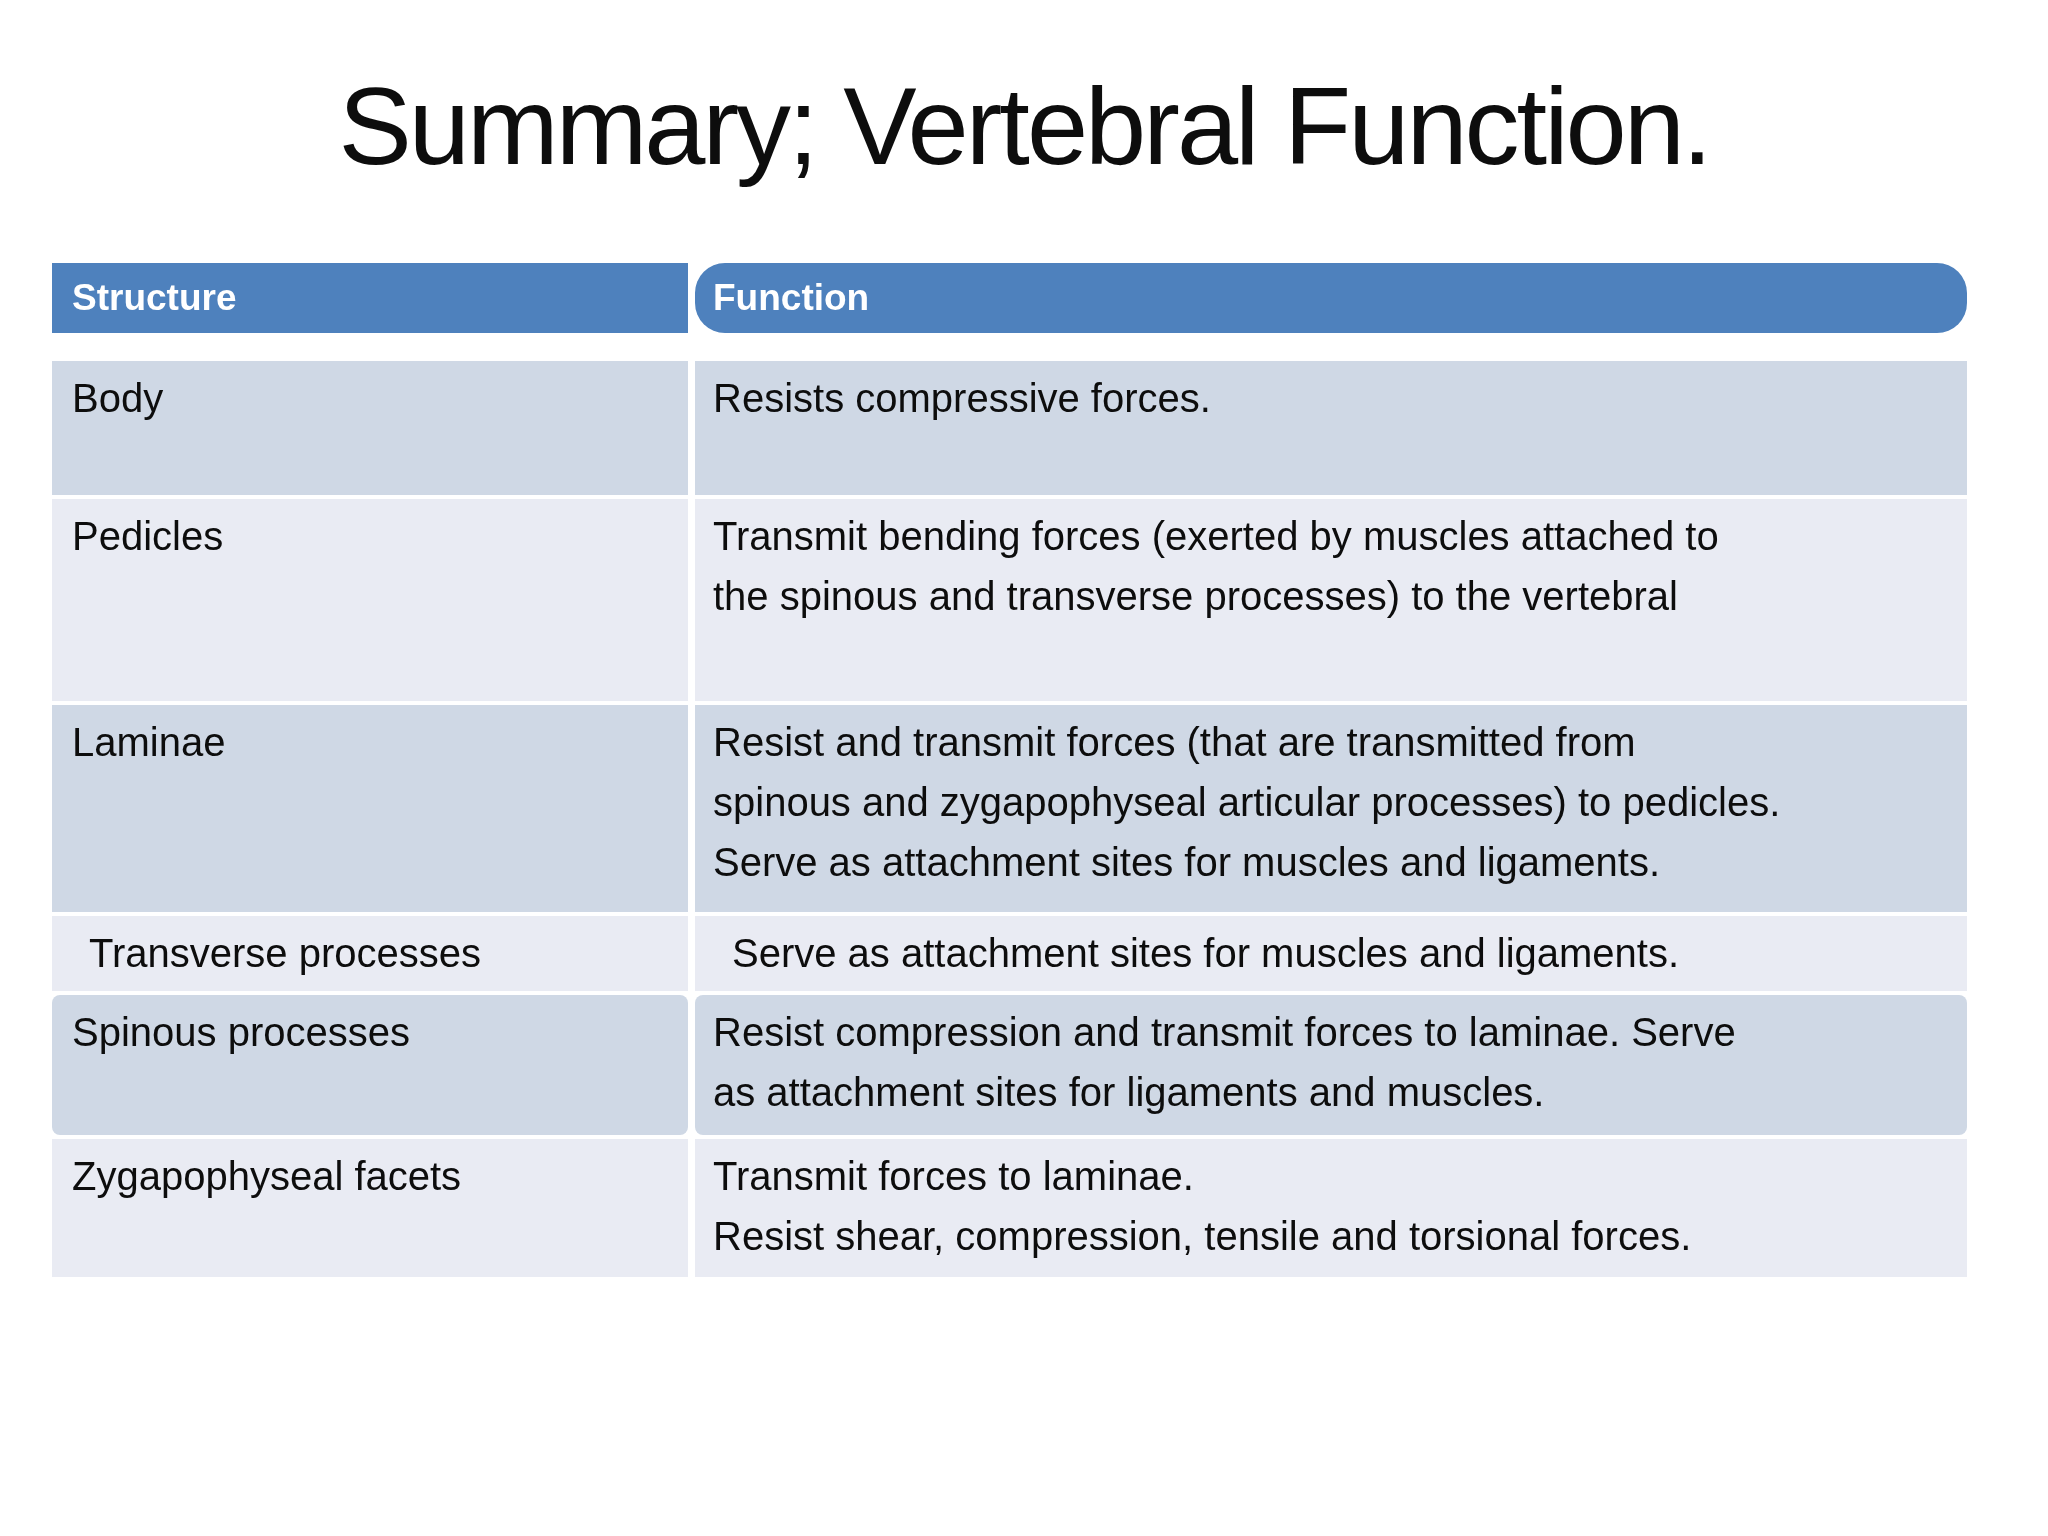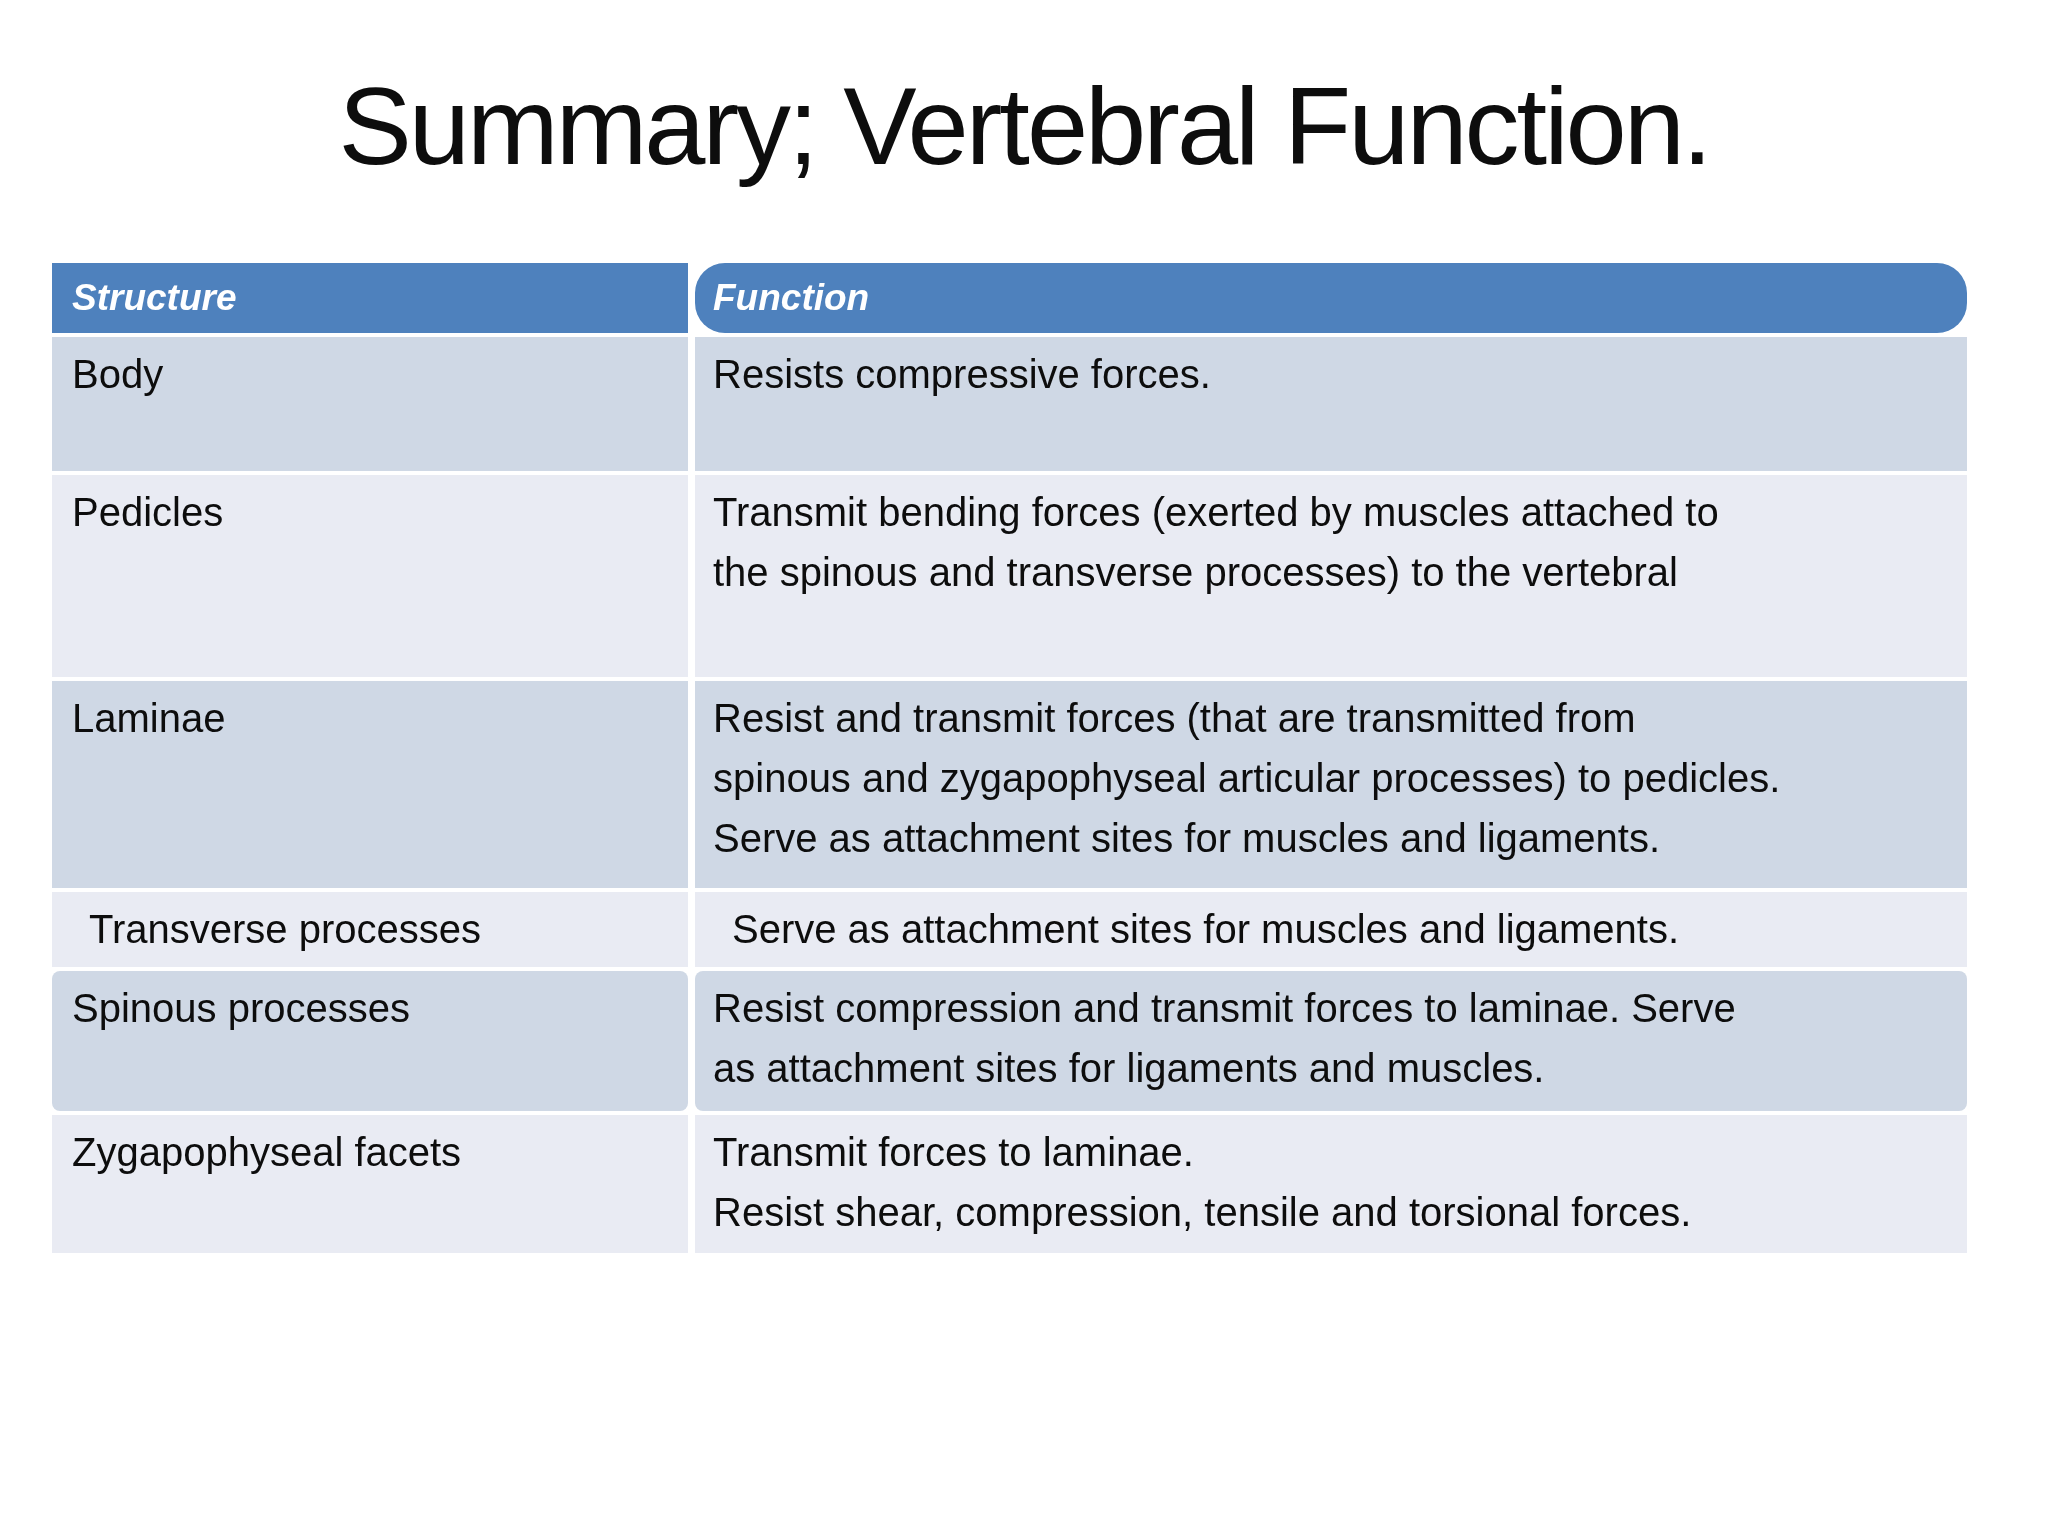--- a/index.html
+++ b/index.html
@@ -34,22 +34,21 @@
     display: flex;
     flex-direction: column;
     gap: 4px;
   }
   .tr {
     display: grid;
     grid-template-columns: 636px 1272px;
     column-gap: 7px;
   }
   .tr.header {
-    margin-bottom: 0; 
-    font-style: italic;
+    margin-bottom: 24px; 
   }
   .tr.header .th {
     background: var(--header-bg, #4e81bd);
     color: var(--header-text, #ffffff);
     font-size: 37px;
     font-weight: 700;
     height: 70px;
     display: flex;
     align-items: center;
   }

